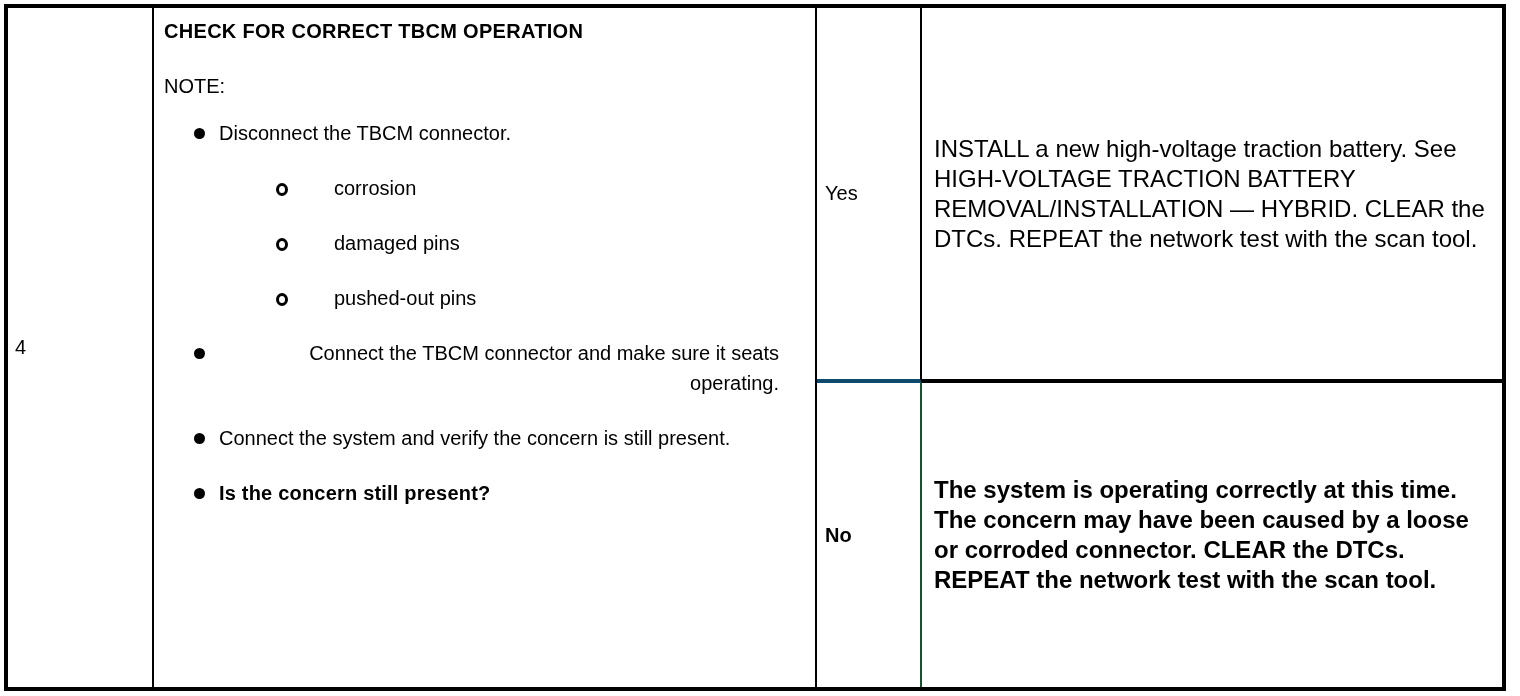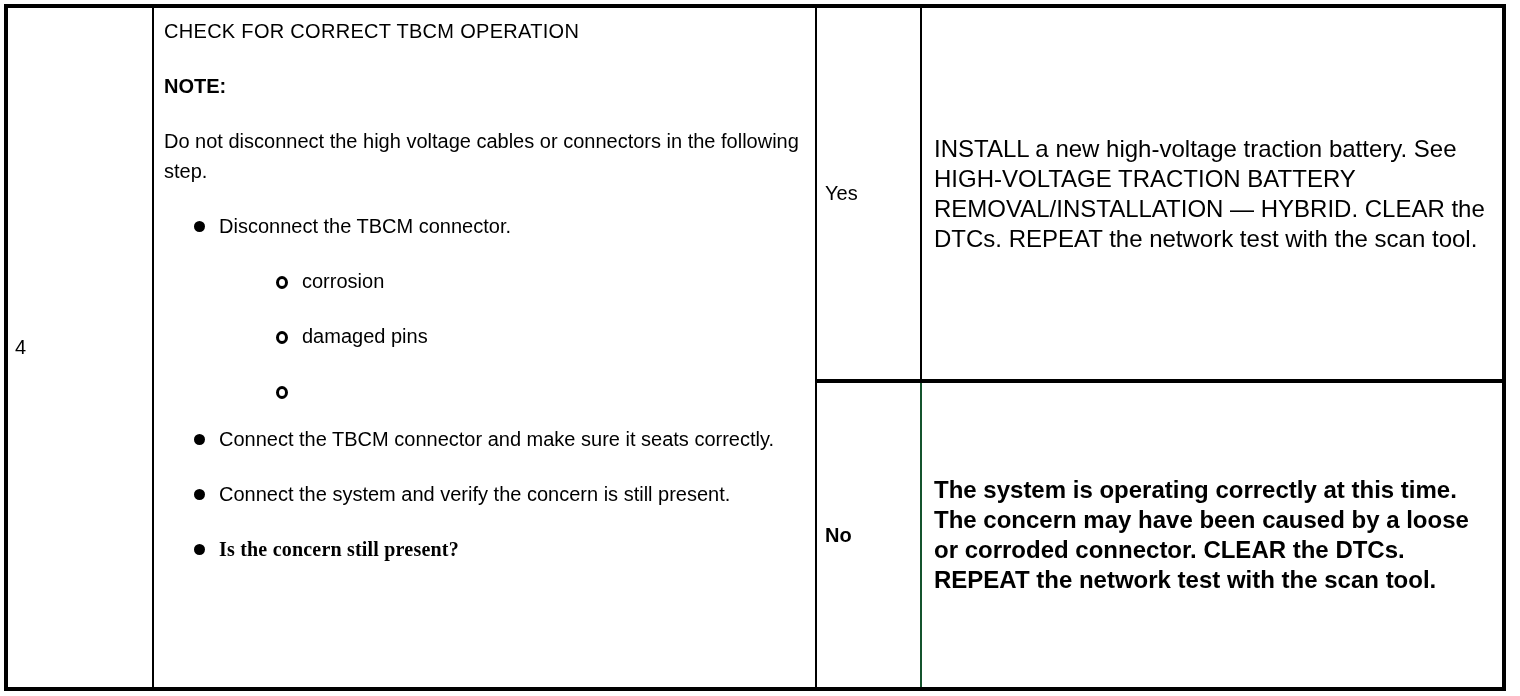--- a/index.html
+++ b/index.html
@@ -18,50 +18,50 @@
     display: grid;
     grid-template-columns: 146px 663px 105px 1fr;
     grid-template-rows: 375px 1fr;
     background: #fff;
   }
   .cell { background: #fff; }
 
   
   .step-cell     { grid-column: 1; grid-row: 1 / 3; border-right: 2px solid #000; }
   .action-cell   { grid-column: 2; grid-row: 1 / 3; border-right: 2px solid #000; }
-  .answer-yes    { grid-column: 3; grid-row: 1; border-right: 2px solid #000; border-bottom: 4px solid #000000; }
+  .answer-yes    { grid-column: 3; grid-row: 1; border-right: 2px solid #000; border-bottom: 4px solid #0c4a6e; }
   .result-yes    { grid-column: 4; grid-row: 1; border-bottom: 4px solid #000; }
   .answer-no     { grid-column: 3; grid-row: 2; border-right: 2px solid #14532d; font-weight: bold; }
   .result-no     { grid-column: 4; grid-row: 2; font-weight: bold; }
 
   .step-cell {
     display: flex; align-items: center;
     padding-left: 7px;
     font-size: 20px;
   }
 
   .action-cell {
     padding: 8px 10px 6px 10px;
     font-size: 20px;
     line-height: 30px;
   }
-  .action-title { font-weight: normal; margin-bottom: 25px; letter-spacing: 0.3px; }
-  .note-label   { font-weight: bold; margin-bottom: 25px; }
+  .action-title { font-weight: bold; margin-bottom: 25px; letter-spacing: 0.3px; }
+  .note-label   { font-weight: normal; margin-bottom: 17px; }
   .note-text    { margin-bottom: 25px; max-width: 640px; }
 
   .checklist { list-style: none; }
   .check-item {
     display: flex;
     align-items: flex-start;
     margin-bottom: 25px;
     text-align: right;
   }
   .check-item.lvl1 { margin-left: 30px; }
-  .check-item.lvl2 { margin-left: 112px; }
-  .check-item:last-child { margin-bottom: 16px; font-family: Liberation Serif, serif; }
+  .check-item.lvl2 { margin-left: 112px; gap: 32px; }
+  .check-item:last-child { margin-bottom: 16px; }
   .check-item .marker {
     flex: 0 0 auto;
     width: 11px; height: 11px;
     border-radius: 50%;
     margin: 10px 14px 0 0;
   }
   .marker.disc   { background: #000; }
   .marker.circle { background: #fff; border: 3px solid #000; width: 12px; height: 13px; }
   .check-item .txt { max-width: 560px; }
   .check-item.bold .txt { font-weight: bold; letter-spacing: 0.2px; }
@@ -84,41 +84,41 @@
 
 <div class="diagnostic-table">
 
   <div class="cell step-cell">
     <span>4</span>
   </div>
 
   <div class="cell action-cell">
     <div class="action-title">CHECK FOR CORRECT TBCM OPERATION</div>
     <div class="note-label">NOTE:</div>
-    <div class="note-text">Do not disconnect the high voltage cables or connectors in the following step.</div>
 
     <ul class="checklist">
       <li class="check-item lvl1">
         <span class="marker disc"></span>
         <span class="txt">Disconnect the TBCM connector.</span>
       </li>
       <li class="check-item lvl2">
         <span class="marker circle"></span>
         <span class="txt">corrosion</span>
       </li>
       <li class="check-item lvl2">
         <span class="marker circle"></span>
         <span class="txt">damaged pins</span>
       </li>
       <li class="check-item lvl2">
         <span class="marker circle"></span>
+        <span class="txt">pushed-out pins</span>
       </li>
       <li class="check-item lvl1">
         <span class="marker disc"></span>
-        <span class="txt">Connect the TBCM connector and make sure it seats correctly.</span>
+        <span class="txt">Connect the TBCM connector and make sure it seats operating.</span>
       </li>
       <li class="check-item lvl1">
         <span class="marker disc"></span>
         <span class="txt">Connect the system and verify the concern is still present.</span>
       </li>
       <li class="check-item lvl1 bold">
         <span class="marker disc"></span>
         <span class="txt">Is the concern still present?</span>
       </li>
     </ul>

